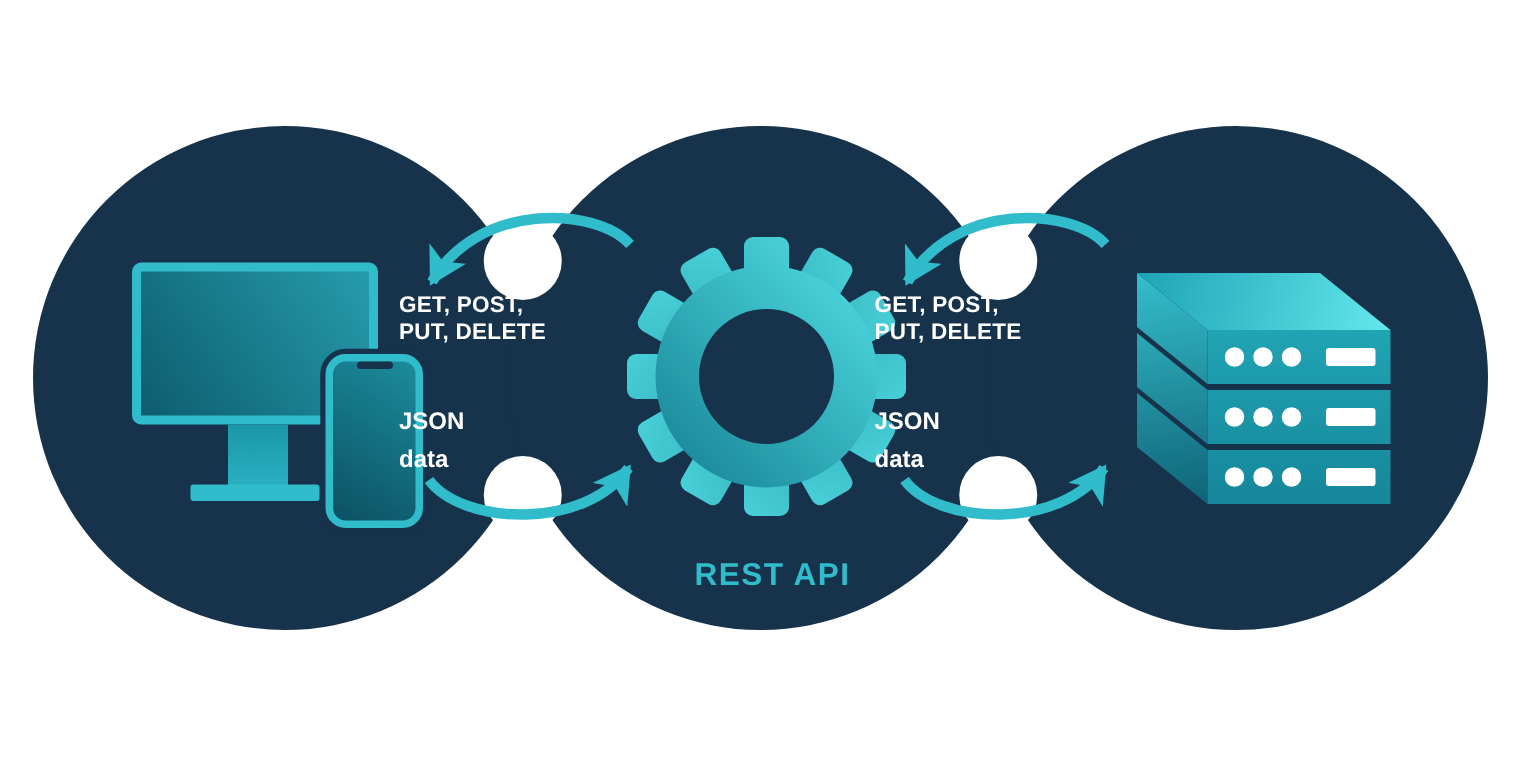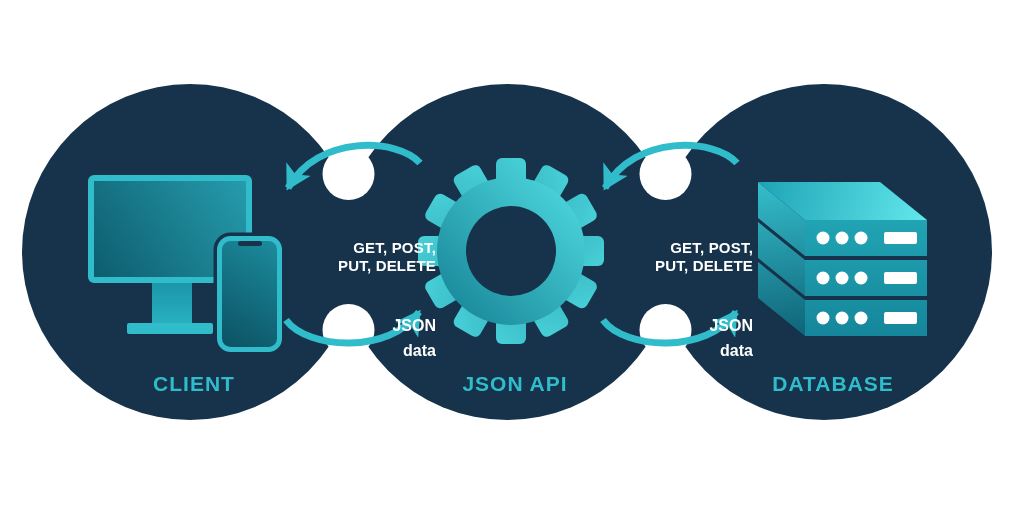--- a/index.html
+++ b/index.html
@@ -21,22 +21,22 @@
     stroke-linecap:butt;
   }
   .s-gear-d{stop-color:var(--grad-dark,#117A8E);}
   .s-gear-l{stop-color:var(--grad-light,#55E5EA);}
   .node-label{
     position:absolute;width:200px;text-align:center;
     font-weight:700;font-size:21px;letter-spacing:1px;
     color:var(--teal,#31BCCC);
   }
   .gap-text{
-    position:absolute;width:170px;text-align:right;
-    font-weight:700;color:var(--text-light,#fff);margin-top:44px;
+    position:absolute;width:170px;text-align:left;
+    font-weight:700;color:var(--text-light,#fff);
   }
   .methods{font-size:15px;line-height:17.5px;letter-spacing:.2px;}
   .payload{font-size:16px;line-height:25px;}
 </style>
 </head>
 <body>
 
 <div class="stage">
 
   <svg width="1024" height="512" viewBox="0 0 1024 512">
@@ -148,23 +148,21 @@
       </g>
 
     <g>
       <path class="arrow" d="M 420,163 C 398,138 318,134 288,188" marker-end="url(#arrowHead)"></path>
       <path class="arrow" d="M 286,320 C 308,350 390,354 419,312" marker-end="url(#arrowHead)"></path>
       <path class="arrow" d="M 737,163 C 715,138 635,134 605,188" marker-end="url(#arrowHead)"></path>
       <path class="arrow" d="M 603,320 C 625,350 707,354 736,312" marker-end="url(#arrowHead)"></path>
     </g>
   </svg>
 
-  <div class="node-label" style="left:94px;top:372px">CLIENT</div>
-  <div class="node-label" style="left:415px;top:372px">JSON API</div>
-  <div class="node-label" style="left:733px;top:372px">DATABASE</div>
+  <div class="node-label" style="left:415px;top:372px">REST API</div>
 
   <div class="gap-text methods" style="left:266px;top:195px">
     <div>GET, POST,</div>
     <div>PUT, DELETE</div>
   </div>
   <div class="gap-text payload" style="left:266px;top:269px">
     <div>JSON</div>
     <div>data</div>
   </div>
 

